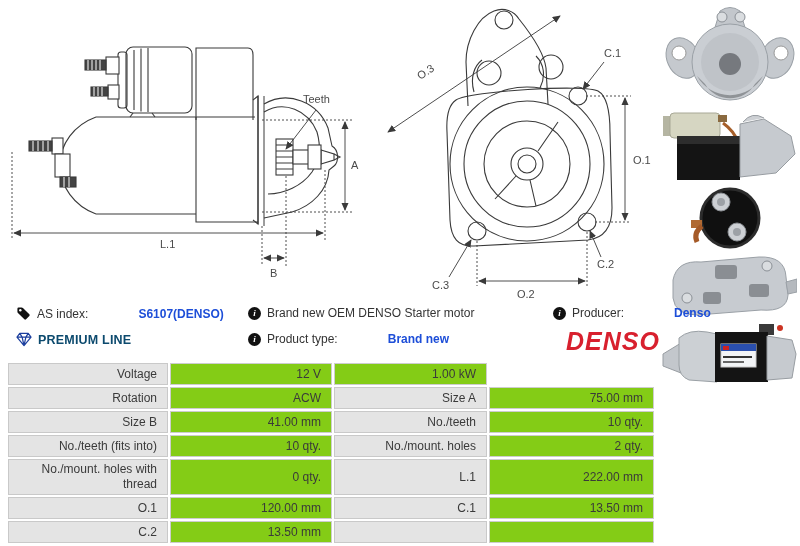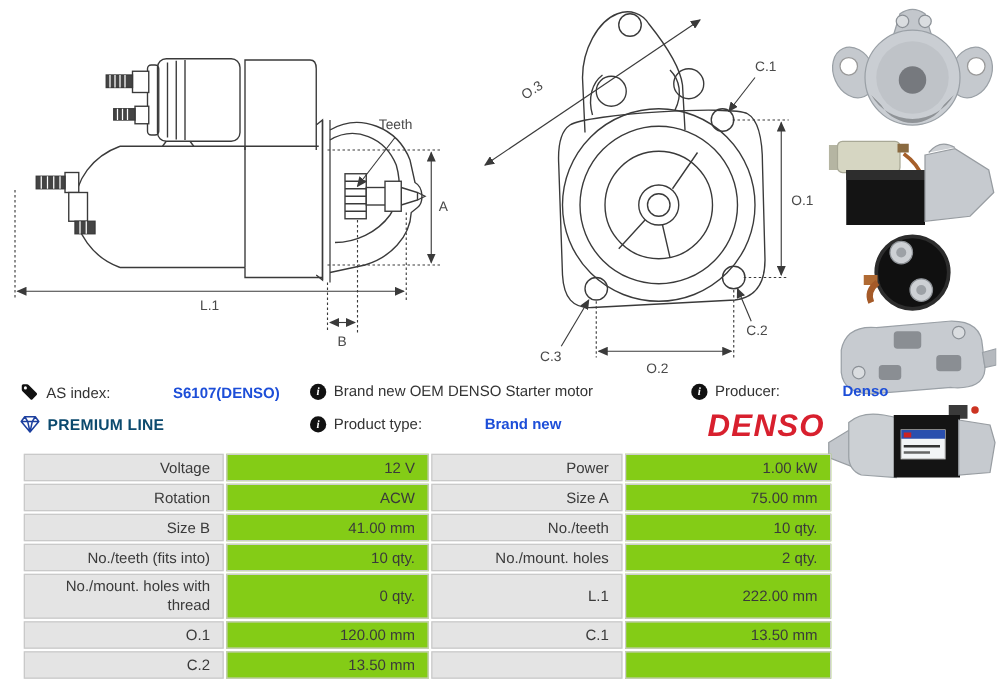--- a/index.html
+++ b/index.html
@@ -37,21 +37,21 @@
     font-family: "Liberation Serif", serif; font-style: italic;
   }
   .premium { color: #0c4a6e; font-weight: bold; font-size: 12.5px; letter-spacing: .2px; }
   .denso-logo {
     position: absolute; left: 566px; top: 327px;
     font-size: 25px; font-weight: bold; font-style: italic;
     color: #d8202e; letter-spacing: 1px;
   }
 
   
-  .spec-table { position: absolute; left: 19px; top: 363px; width: 648px; }
+  .spec-table { position: absolute; left: 8px; top: 363px; width: 648px; }
   .t-row { display: grid; grid-template-columns: 160px 162px 153px 165px; column-gap: 2px; margin-bottom: 2px; }
   .cell {
     min-height: 22px; display: flex; align-items: center; justify-content: flex-end;
     font-size: 12px; padding: 2px 10px; line-height: 1.25; text-align: right;
     border: 1px solid #cdcdcd; background: #84cc16; color: #3a3a3a;
   }
   .cell.lbl { background: #e4e4e4; border-color: #c9c9c9; }
 </style>
 </head>
 <body>
@@ -274,21 +274,20 @@
     <span>Product type:</span>
     <b>Brand new</b>
   </div>
 
   <div class="denso-logo">DENSO</div>
 
   <div class="spec-table">
     <div class="t-row">
       <div class="cell lbl">Voltage</div>
       <div class="cell">12 V</div>
-      <div class="cell lbl">Power</div>
       <div class="cell">1.00 kW</div>
     </div>
     <div class="t-row">
       <div class="cell lbl">Rotation</div>
       <div class="cell">ACW</div>
       <div class="cell lbl">Size A</div>
       <div class="cell">75.00 mm</div>
     </div>
     <div class="t-row">
       <div class="cell lbl">Size B</div>

